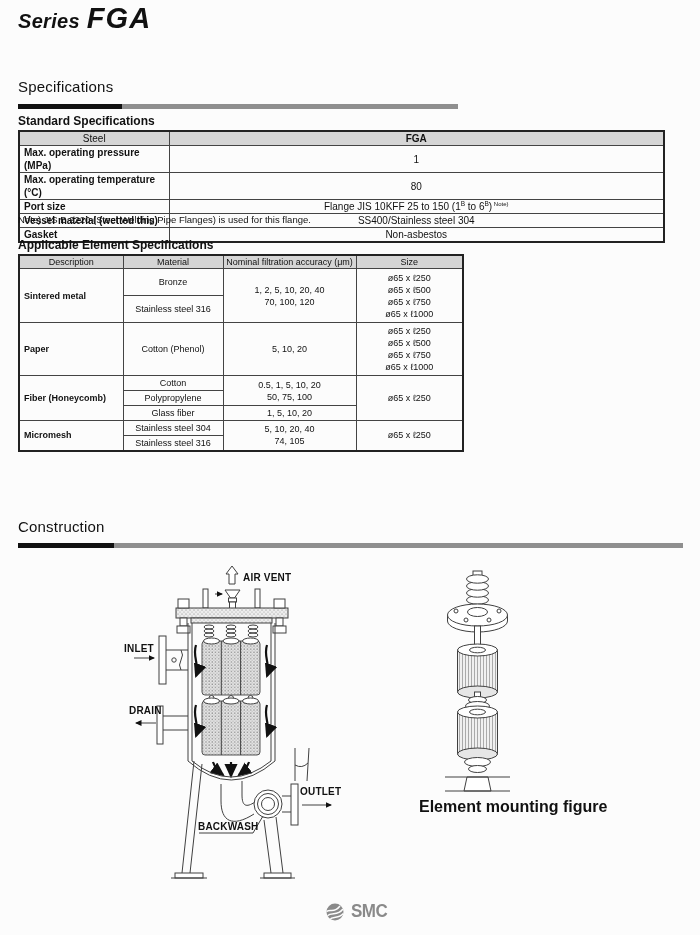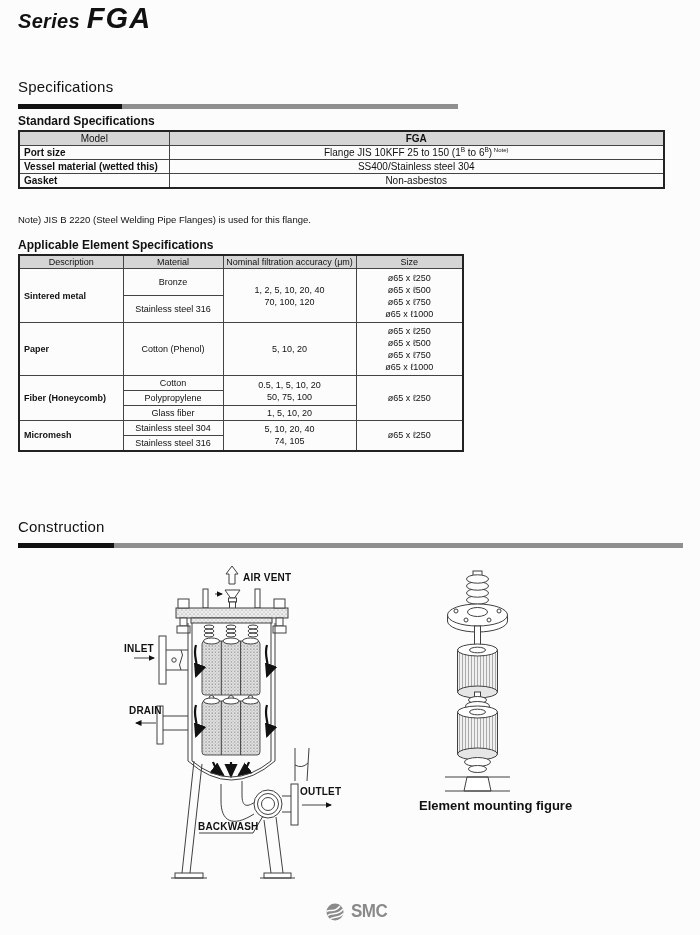--- a/index.html
+++ b/index.html
@@ -36,21 +36,21 @@
   .footnote { font-size:9.5px; }
 
   .elem-table { width:444px; font-size:9px; border:2px solid #222; }
   .elem-table td, .elem-table th { border:1px solid #444; padding:0 2px; text-align:center; line-height:12px; }
   .elem-table th { background:#d5d5d5; font-weight:normal; height:13px; }
   .elem-table td.desc { font-weight:bold; text-align:left; padding-left:4px; }
   .mline div { line-height:12px; }
 
   
   .dlabel { font-size:10px; font-weight:bold; letter-spacing:.2px; white-space:nowrap; }
-  .caption { font-size:13px; font-weight:bold; }
+  .caption { font-size:16px; font-weight:bold; }
 
   svg { display:block; }
   svg .ln { stroke:#404040; stroke-width:1; fill:none; }
   svg .shape { stroke:#404040; stroke-width:1; fill:#ffffff; }
   svg .flow { stroke:#111; stroke-width:2.2; fill:none; }
   svg .thin { stroke:#404040; stroke-width:1; fill:none; }
 
   
   .logo { display:flex; align-items:center; gap:6px; }
   .logo-text { font-size:17px; font-weight:bold; color:#8a8a8a; letter-spacing:-0.5px; transform:scaleY(1.08); }
@@ -68,22 +68,30 @@
 
 <div class="abs h3" style="left:18px; top:114px;">Standard Specifications</div>
 
 <table class="abs spec-table" style="left:18px; top:130px;">
   <colgroup>
       <col style="width:150px">
       <col>
     </colgroup>
   <tbody>
       <tr>
-    <th>Model</th>
+    <th>Steel</th>
     <th class="model-value">FGA</th>
+  </tr>
+  <tr>
+    <td class="rowlabel">Max. operating pressure (MPa)</td>
+    <td class="rowvalue">1</td>
+  </tr>
+  <tr>
+    <td class="rowlabel">Max. operating temperature (°C)</td>
+    <td class="rowvalue">80</td>
   </tr>
   <tr>
     <td class="rowlabel">Port size</td>
     <td class="rowvalue">
       <span>Flange JIS 10KFF 25 to 150 (1</span><sup class="b">B</sup><span> to 6</span><sup class="b">B</sup><span>)</span><sup class="note"> Note)</sup>
     </td>
   </tr>
   <tr>
     <td class="rowlabel">Vessel material (wetted this)</td>
     <td class="rowvalue">SS400/Stainless steel 304</td>

